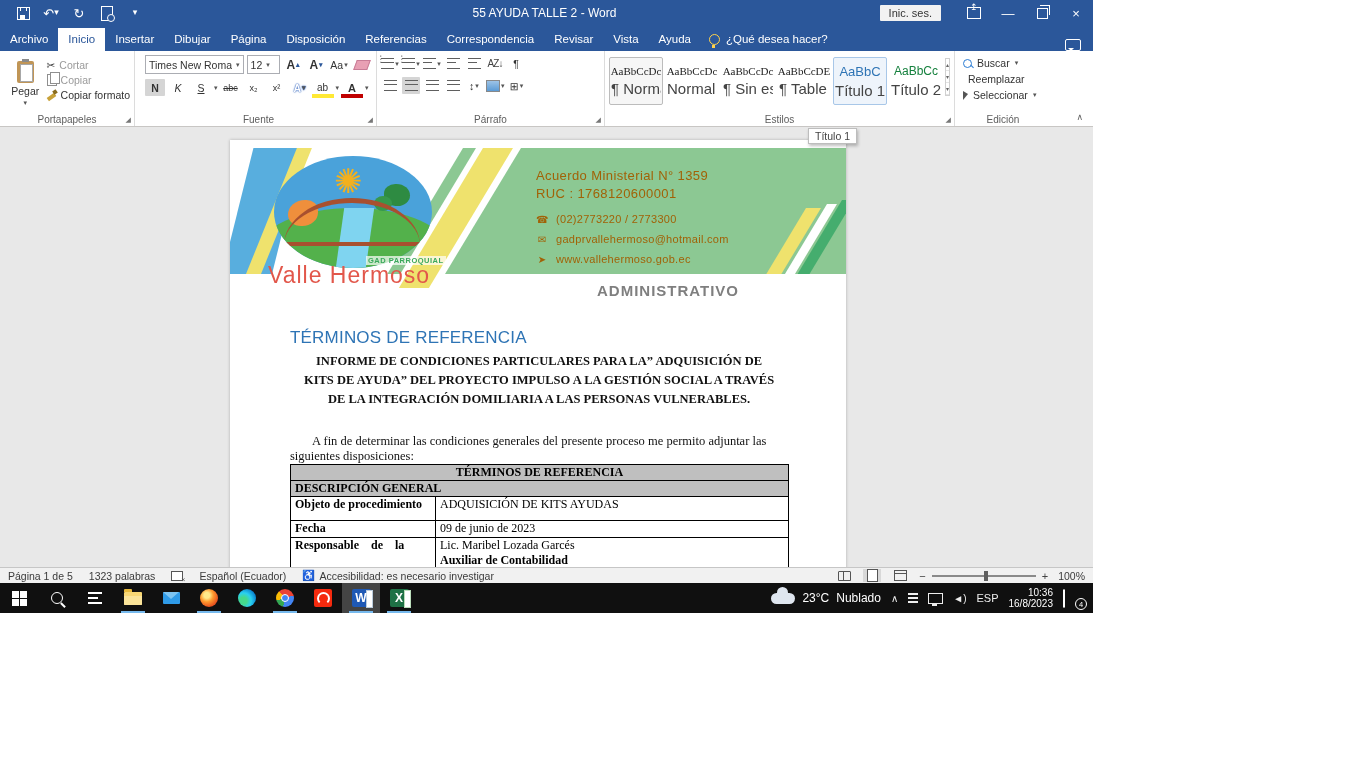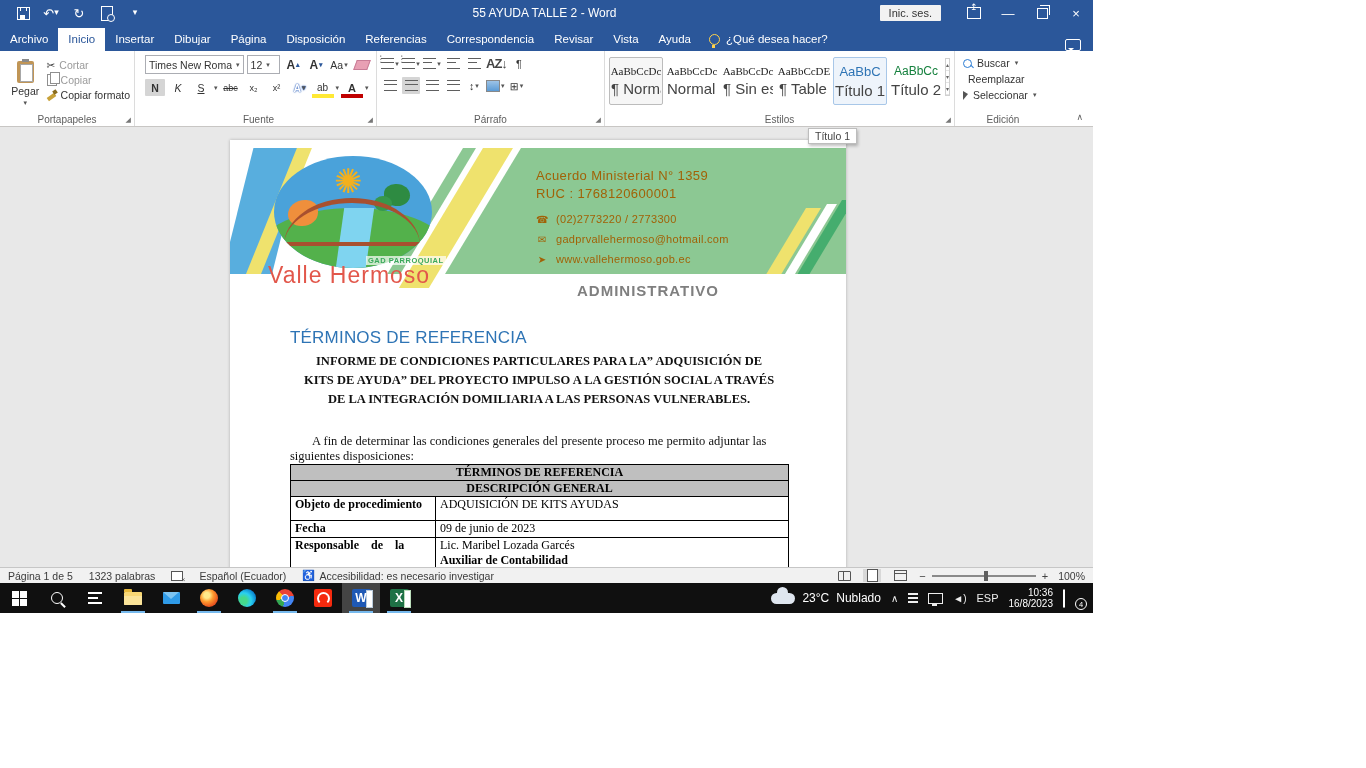--- a/index.html
+++ b/index.html
@@ -72,21 +72,21 @@
   .fc-a::after{content:"";position:absolute;left:-1px;right:-1px;bottom:-2px;height:4px;background:#c00000;}
   .ic-eraser{width:12px;height:8px;background:#e8a0b4;transform:skewX(-20deg);border:1px solid #c87c96;}
 
   .pargrp{width:228px;}
   .il{width:13px;height:9px;border-top:1.6px solid #5f5f5f;border-bottom:1.6px solid #5f5f5f;position:relative;display:inline-block;}
   .il::after{content:"";position:absolute;left:0;right:0;top:3px;border-top:1.6px solid #5f5f5f;}
   .il.short::after{right:4px;}
   .il.dots::before{content:"⋮";position:absolute;left:-5px;top:-5px;font-size:9px;color:#5f5f5f;}
   .pbtn{min-width:18px;height:17px;display:flex;align-items:center;justify-content:center;gap:1px;}
   .pbtn.toggled{background:#d5d5d5;border-radius:1px;}
-  .sortlbl{font-size:13px;font-weight:bold;color:#444;letter-spacing:-1px;}
+  .sortlbl{font-size:10px;font-weight:normal;color:#444;letter-spacing:-1px;}
   .ic-shade{width:12px;height:10px;background:linear-gradient(#9dc3e6,#5b9bd5);border:1px solid #888;}
 
   .stylesgrp{width:350px;display:flex;}
   .stylecards{display:flex;gap:2px;padding-top:2px;}
   .scard{width:52px;height:46px;border:1px solid transparent;border-radius:2px;display:flex;flex-direction:column;align-items:center;justify-content:center;gap:3px;background:#fff;}
   .scard.sel{border-color:#bcbcbc;background:#f6f6f6;}
   .scard.hov{border-color:#a8c7e8;background:#eef4fb;}
   .ssample{font-size:11px;font-family:"Liberation Serif",serif;color:#222;white-space:nowrap;}
   .scard.h1 .ssample{font-size:13px;color:#2e74b5;font-family:"Liberation Sans",sans-serif;}
   .scard.h2 .ssample{font-size:12px;color:#15803d;font-family:"Liberation Sans",sans-serif;}
@@ -126,28 +126,28 @@
   .logo .river{position:absolute;left:66px;top:52px;width:30px;height:60px;background:#7fd4f0;transform:skewX(-8deg);}
   .logo .bridge{position:absolute;left:10px;top:42px;width:136px;height:52px;border-top:5px solid #a8502f;border-radius:60% 60% 0 0/100% 100% 0 0;}
   .logo .deck{position:absolute;left:4px;top:86px;width:150px;height:4px;background:#a8502f;}
   .brand{position:absolute;left:38px;top:114px;color:#e2574b;font-size:23px;letter-spacing:1px;white-space:nowrap;}
   .brand-sub{position:absolute;left:136px;top:108px;color:#3aa85c;font-size:7.5px;font-weight:bold;letter-spacing:.5px;background:rgba(255,255,255,.7);padding:0 2px;white-space:nowrap;}
   .contact{position:absolute;left:306px;top:20px;color:#a16207;}
   .contact .c1{font-size:13px;letter-spacing:.4px;margin-bottom:3px;white-space:nowrap;}
   .contact ul{list-style:none;margin:12px 0 0;padding:0;}
   .contact li{font-size:11px;letter-spacing:.3px;margin-bottom:8px;display:flex;align-items:center;gap:8px;white-space:nowrap;}
   .contact .cic{font-size:10px;width:12px;text-align:center;}
-  .dept{position:absolute;left:228px;top:142px;width:380px;text-align:center;font-weight:bold;font-size:15px;color:#7f7f7f;letter-spacing:1px;}
+  .dept{position:absolute;left:248px;top:142px;width:380px;text-align:center;font-weight:bold;font-size:15px;color:#7f7f7f;letter-spacing:1px;}
   .dheading{position:absolute;left:60px;top:188px;font-size:17px;color:#2e74b5;letter-spacing:.2px;}
   .dsubject{position:absolute;left:70px;top:212px;width:478px;text-align:center;font-family:"Liberation Serif",serif;font-weight:bold;font-size:12.5px;line-height:19px;color:#111;}
   .dintro{position:absolute;left:60px;top:294px;width:480px;font-family:"Liberation Serif",serif;font-size:12.5px;line-height:15px;color:#111;text-indent:22px;}
   .dtable{position:absolute;left:60px;top:324px;width:499px;border-collapse:collapse;font-family:"Liberation Serif",serif;font-size:12px;color:#000;}
   .dtable td{border:1px solid #000;padding:0 4px;vertical-align:top;}
   .dtable .hdr{background:#bfbfbf;font-weight:bold;text-align:center;font-size:12px;height:15px;}
-  .dtable .sec{background:#bfbfbf;font-weight:bold;text-align:center;height:15px;}
+  .dtable .sec{background:#bfbfbf;font-weight:bold;text-align:left;height:15px;}
   .dtable .lblcell{width:136px;font-weight:bold;}
   .dtable .sp{word-spacing:9px;}
   .r1{height:24px;} .r2{height:17px;} .r3{height:34px;}
 
   
   .statusbar{position:absolute;left:0;top:567px;width:100%;height:16px;background:#f1f1f1;border-top:1px solid #c6c6c6;display:flex;align-items:center;font-size:10.5px;color:#3b3b3b;box-sizing:border-box;}
   .sb-item{padding:0 8px;white-space:nowrap;display:flex;align-items:center;gap:4px;}
   .ic-book{width:10px;height:8px;border:1px solid #555;position:relative;background:#fff;}
   .ic-book::after{content:"×";position:absolute;right:-3px;bottom:-3px;font-size:7px;color:#555;}
   .sb-right{margin-left:auto;display:flex;align-items:center;gap:10px;padding-right:8px;}

